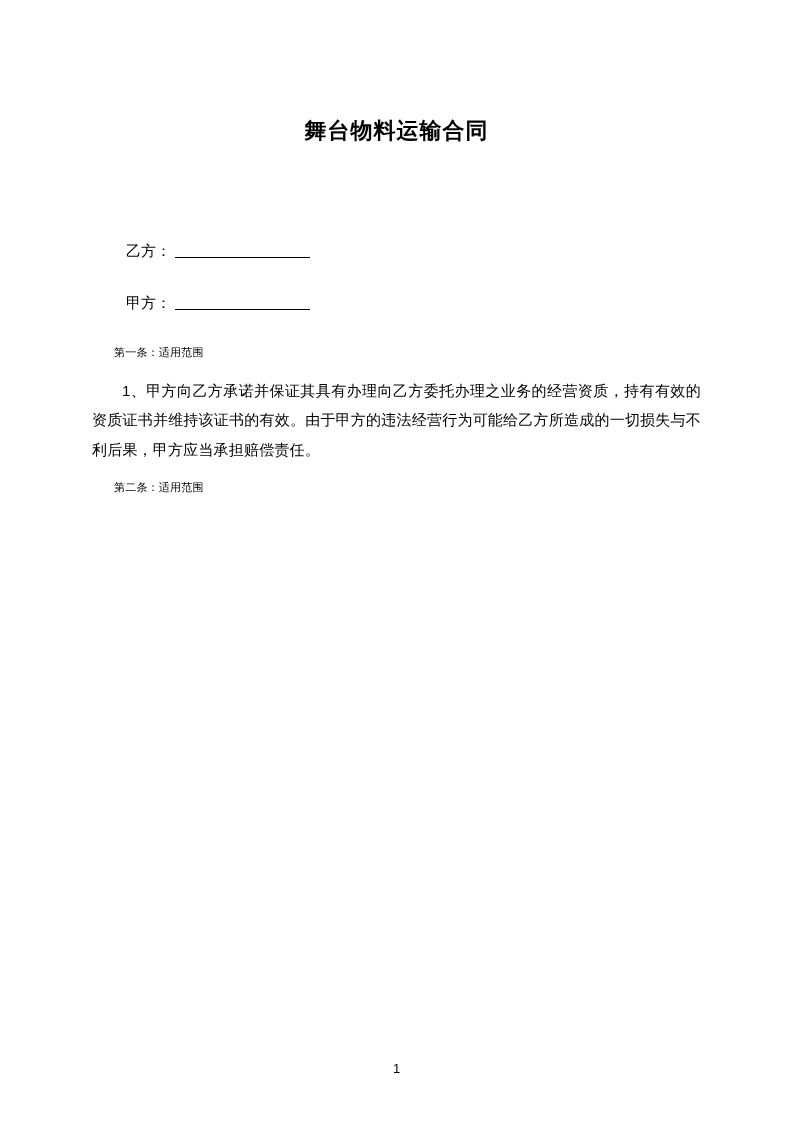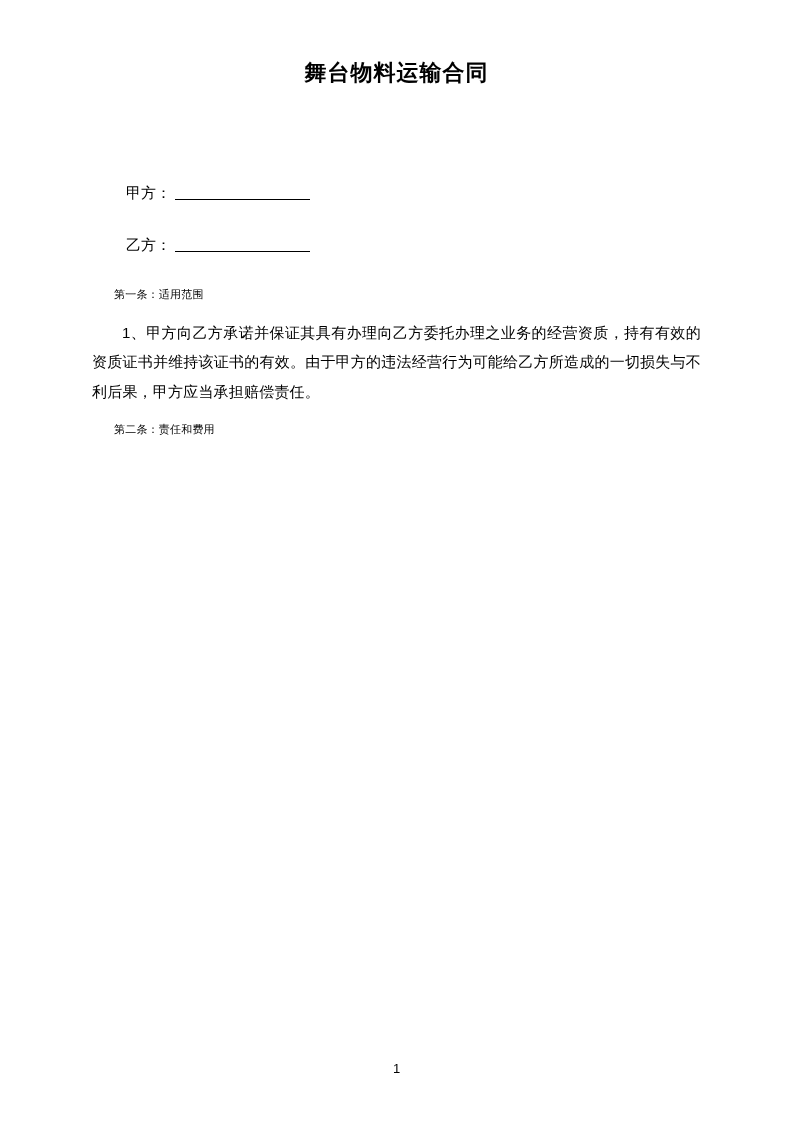--- a/index.html
+++ b/index.html
@@ -21,21 +21,21 @@
     height: 1122px;
     box-sizing: border-box;
     padding: 0 92px;
   }
   .doc-title {
     text-align: center;
     font-size: 22px;
     font-weight: bold;
     letter-spacing: 1px;
     margin: 0;
-    padding-top: 58px;
+    padding-top: 116px;
     line-height: 1.4;
   }
   .body-block {
     margin-top: 90px;
   }
   .party-line {
     font-size: 15px;
     line-height: 1.9;
     margin: 0 0 24px 0;
     padding-left: 34px;
@@ -75,31 +75,31 @@
 </head>
 <body>
 
 <div class="page">
 
   <h1 class="doc-title">舞台物料运输合同</h1>
 
   <div class="body-block">
 
     <div class="party-line">
-      <span>甲方：</span><span class="blank"></span>
+      <span>乙方：</span><span class="blank"></span>
     </div>
 
     <div class="party-line">
-      <span>乙方：</span><span class="blank"></span>
+      <span>甲方：</span><span class="blank"></span>
     </div>
 
 
     <p class="heading">第一条：适用范围</p>
 
     <p class="para">1、甲方向乙方承诺并保证其具有办理向乙方委托办理之业务的经营资质，持有有效的资质证书并维持该证书的有效。由于甲方的违法经营行为可能给乙方所造成的一切损失与不利后果，甲方应当承担赔偿责任。</p>
 
-    <p class="heading">第二条：责任和费用</p>
+    <p class="heading">第二条：适用范围</p>
 
   </div>
 
   <div class="page-number">1</div>
 
 </div>
 
 </body></html>

